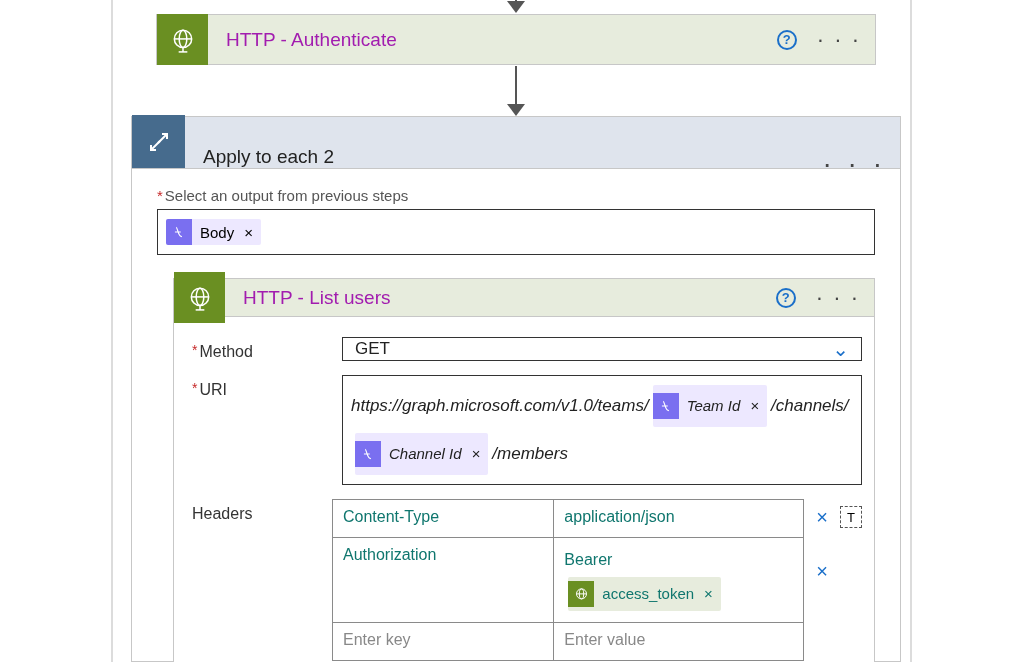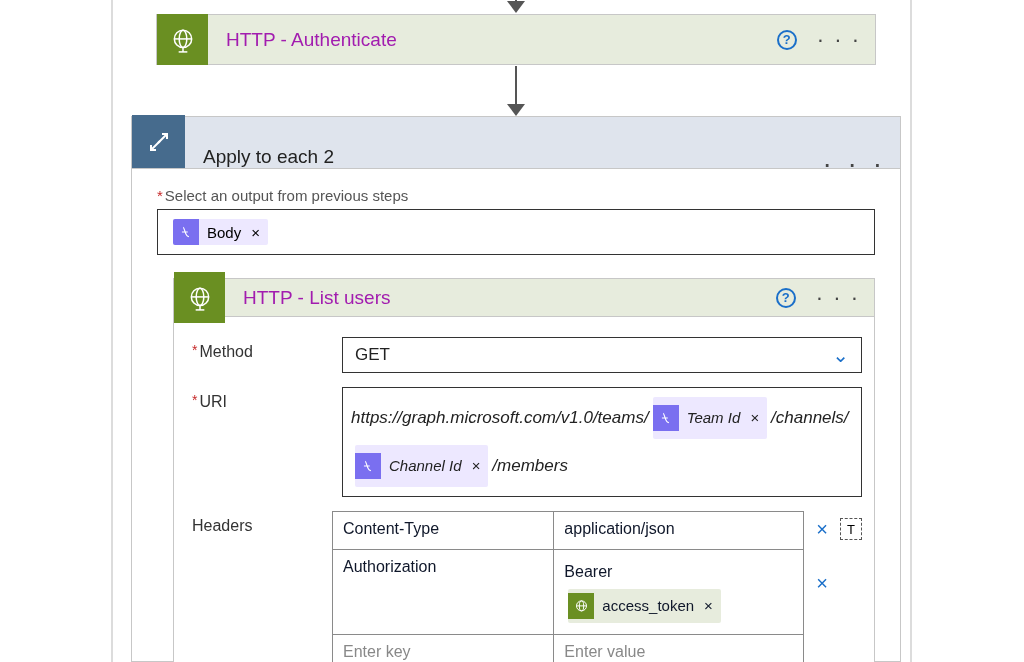--- a/index.html
+++ b/index.html
@@ -40,21 +40,21 @@
   .foreach-icon {
     width:53px; height:53px; background:#466b8d;
     display:flex; align-items:center; justify-content:center; flex-shrink:0;
   }
   .foreach-title { flex:1; padding-left:18px; font-size:19px; color:#222; }
 
   .fe-body { padding:18px 25px 0 25px; }
   .req-star { color:#c62828; margin-right:2px; }
   .fe-label { font-size:15px; color:#555; margin-bottom:5px; }
   .fe-input-box {
-    border:1px solid #333; padding:6px 11px; display:flex; align-items:center; min-height:40px;
+    border:1px solid #333; padding:6px 4px; display:flex; align-items:center; min-height:40px;
   }
 
   .token {
     display:inline-flex; align-items:center; border-radius:2px; overflow:hidden; font-size:15px;
     margin:3px 4px;
   }
   .token .t-icon { width:26px; height:26px; display:flex; align-items:center; justify-content:center; }
   .token .t-label { padding:3px 8px; }
   .token .t-x { padding:0 8px 0 2px; font-size:15px; cursor:pointer; }
   .token-fx { background:#ede8ff; }
@@ -71,35 +71,35 @@
     display:flex; align-items:center; margin:-1px -1px 0 -1px;
   }
 
   .form { padding:20px 12px 0 18px; }
   .form-row { display:flex; align-items:flex-start; margin-bottom:14px; }
   .form-label { width:150px; font-size:16px; color:#333; padding-top:6px; }
   .form-label .req-star { font-size:14px; position:relative; top:-2px; }
   .form-field { flex:1; }
 
   .select-box {
-    border:1px solid #333; height:36px; display:flex; align-items:center; justify-content:space-between;
+    border:1px solid #333; height:24px; display:flex; align-items:center; justify-content:space-between;
     padding:1px 12px; font-size:17px; color:#222;
   }
   .chev { color:#1a6fc9; font-size:20px; }
 
   .uri-box {
     border:1px solid #333; padding:6px 8px; font-size:17px; color:#222; line-height:36px;
     display:flex; flex-wrap:wrap; align-items:center;font-style:italic;
   }
   .uri-box .txt { white-space:pre; }
 
   .headers-row { display:flex; align-items:flex-start; margin-bottom:2px; }
   .headers-field { flex:1; display:flex; align-items:flex-start; }
   .table { border-collapse:collapse; width:472px; }
-  .table td { border:1px solid #8a8a8a; padding:8px 10px; font-size:16px; color:#0f172a; vertical-align:top; height:38px; }
+  .table td { border:1px solid #8a8a8a; padding:8px 10px; font-size:16px; color:#0f766e; vertical-align:top; height:38px; }
   .table td.ph { color:#888; }
   .table .valcell { line-height:28px; }
   .row-tools { display:flex; flex-direction:column; gap:1px; margin-left:6px; align-items:center; }
   .row-tools .x { color:#1a6fc9; font-size:20px; width:24px; height:36px; display:flex; align-items:center; justify-content:center; cursor:pointer; }
   .switch-icon {
     width:22px; height:22px; border:1.5px dashed #555; display:flex; align-items:center; justify-content:center;
     font-size:13px; margin-left:6px; cursor:pointer; margin-top:7px;
   }
 
   .globe-svg { width:26px; height:26px; }

